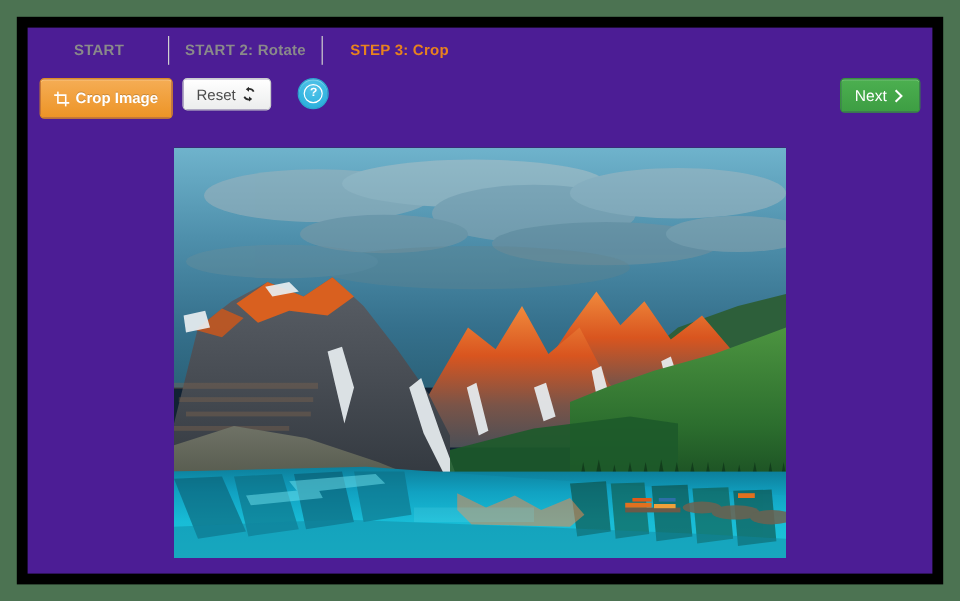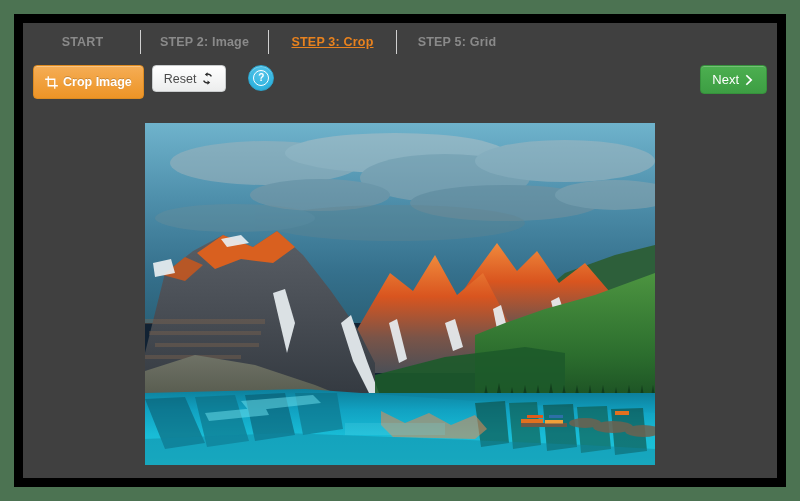--- a/index.html
+++ b/index.html
@@ -22,21 +22,21 @@
     top: 14px;
     width: 772px;
     height: 473px;
     background: #000000;
     padding: 9px;
   }
 
   #app-panel {
     width: 100%;
     height: 100%;
-    background: #404040;
+    background: #4c1d95;
     position: relative;
     overflow: hidden;
   }
 
   
   #step-tabs {
     display: flex;
     align-items: stretch;
     justify-content: flex-start;
     height: 33px;
@@ -56,21 +56,20 @@
     white-space: nowrap;
     height: 24px;
     align-self: center;
     cursor: pointer;
   }
 
   .step-tab:last-child { border-right: none; }
 
   .step-tab.active {
     color: #e8821e;
-    text-decoration: underline;
   }
 
   .tab-w-start  { width: 116px; }
   .tab-w-1      { width: 132px; }
   .tab-w-2      { width: 128px; }
   .tab-w-3      { width: 128px; }
   .tab-w-4      { width: 127px; }
   .tab-w-5      { width: 120px; }
 
   
@@ -188,27 +187,24 @@
 <body>
 
 <div id="app-frame">
   <div id="app-panel">
 
     <nav id="step-tabs">
       <div class="step-tab tab-w-start">
         <span>START</span>
       </div>
       <div class="step-tab tab-w-2">
-        <span>STEP 2: Image</span>
+        <span>START 2: Rotate</span>
       </div>
       <div class="step-tab tab-w-3 active">
         <span>STEP 3: Crop</span>
-      </div>
-      <div class="step-tab tab-w-5">
-        <span>STEP 5: Grid</span>
       </div>
     </nav>
 
     <div id="toolbar">
 
       <div class="btn" id="crop-image-button">
         <span class="icon">
           <svg class="icon-svg" width="13" height="13" viewBox="0 0 16 16" fill="none" stroke="#ffffff" stroke-width="1.6" stroke-linecap="square">
             <path d="M4 1 V12 H15"></path>
             <path d="M1 4 H12 V15"></path>

